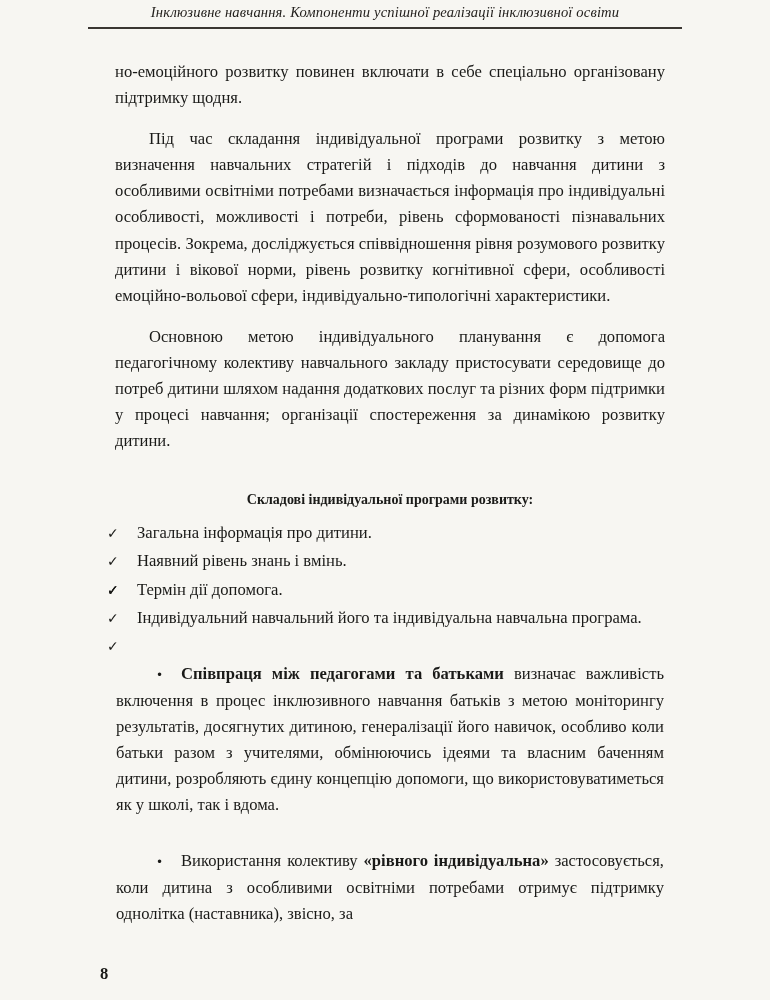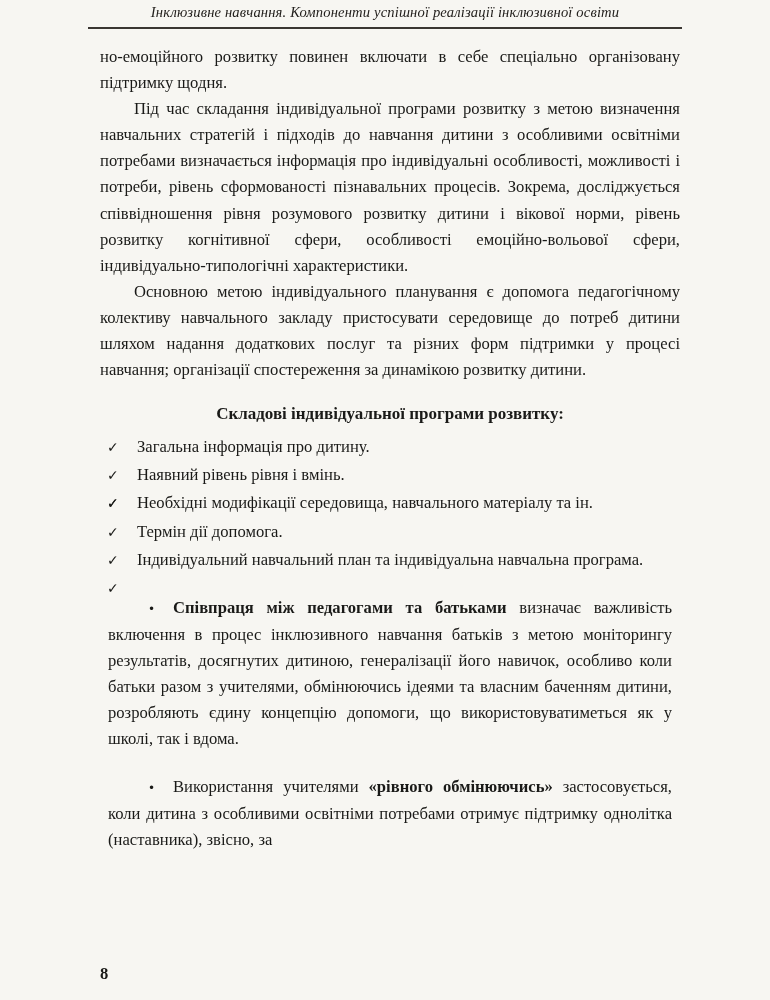--- a/index.html
+++ b/index.html
@@ -50,38 +50,38 @@
 
   
   .body {
     position: absolute;
     left: 100px;
     top: 44px;
     width: 580px;
   }
 
   p.para {
-    margin: 0;
+    margin: 15px;
     text-align: justify;
     text-align-last: left;
     font-size: 16.6px;
     line-height: 26.1px;
     text-indent: 34px;
     hyphens: manual;
   }
   p.para.noindent {
     text-indent: 0;
   }
 
   .heading {
     margin: 0;
     padding: 18px 0 7px 0;
     text-align: center;
     font-weight: bold;
-    font-size: 17px;
+    font-size: 14px;
     line-height: 26px;
     font-family: Liberation Serif, serif;
   }
 
   
   ul.check-list {
     list-style: none;
     margin: 0;
     padding: 0;
   }
@@ -98,21 +98,21 @@
     position: absolute;
     left: 7px;
     top: 0;
     font-size: 14px;
     line-height: 26.1px;
     font-family: "DejaVu Sans", sans-serif;
   }
 
   
   p.bullet-para {
-    margin: 8px;
+    margin: 16px;
     padding-top: 14px;
     font-size: 16.6px;
     line-height: 26.1px;
     text-align: justify;
     text-align-last: left;
     text-indent: 0;
   }
   p.bullet-para .dot {
     display: inline-block;
     width: 65px;
@@ -150,51 +150,50 @@
 
     <p class="para">Під час складання індивідуальної програми розвитку з метою визначення навчальних стратегій і підходів до навчання дитини з особливими освітніми потребами визначається інформація про індивідуальні особливості, можливості і потреби, рівень сформованості пізнавальних процесів. Зокрема, досліджується співвідношення рівня розумового розвитку дитини і вікової норми, рівень розвитку когнітивної сфери, особливості емоційно-вольової сфери, індивідуально-типологічні характеристики.</p>
 
     <p class="para">Основною метою індивідуального планування є допомога педагогічному колективу навчального закладу пристосувати середовище до потреб дитини шляхом надання додаткових послуг та різних форм підтримки у процесі навчання; організації спостереження за динамікою розвитку дитини.</p>
 
     <h2 class="heading">Складові індивідуальної програми розвитку:</h2>
 
     <ul class="check-list">
       <li>
         <span class="tick">✓</span>
-        <span>Загальна інформація про дитину.</span>
+        <span>Загальна інформація про дитини.</span>
       </li>
       <li>
         <span class="tick">✓</span>
-        <span>Наявний рівень рівня і вмінь.</span>
+        <span>Наявний рівень знань і вмінь.</span>
       </li>
       <li>
         <span class="tick">✓</span>
       </li>
       <li>
         <span class="tick">✓</span>
-        <span>Необхідні модифікації середовища, навчального матеріалу та ін.</span>
       </li>
       <li>
         <span class="tick">✓</span>
         <span>Термін дії допомога.</span>
       </li>
       <li>
         <span class="tick">✓</span>
-        <span>Індивідуальний навчальний план та індивідуальна навчальна програма.</span>
+        <span>Індивідуальний навчальний його та індивідуальна навчальна програма.</span>
       </li>
       <li>
         <span class="tick">✓</span>
       </li>
     </ul>
 
     <p class="bullet-para">
       <span class="dot">•</span><b>Співпраця між педагогами та батьками</b><span> визначає важливість включення в процес інклюзивного навчання батьків з метою моніторингу результатів, досягнутих дитиною, генералізації його навичок, особливо коли батьки разом з учителями, обмінюючись ідеями та власним баченням дитини, розробляють єдину концепцію допомоги, що використовуватиметься як у школі, так і вдома.</span>
     </p>
 
     <p class="bullet-para">
-      <span class="dot">•</span><span>Використання учителями </span><b>«рівного обмінюючись»</b><span> застосовується, коли дитина з особливими освітніми потребами отримує підтримку однолітка (наставника), звісно, за</span>
+      <span class="dot">•</span><span>Використання колективу </span><b>«рівного індивідуальна»</b><span> застосовується, коли дитина з особливими освітніми потребами отримує підтримку однолітка (наставника), звісно, за</span>
     </p>
 
   </div>
 
   <div class="folio">8</div>
 
 </div>
 
 </body></html>

